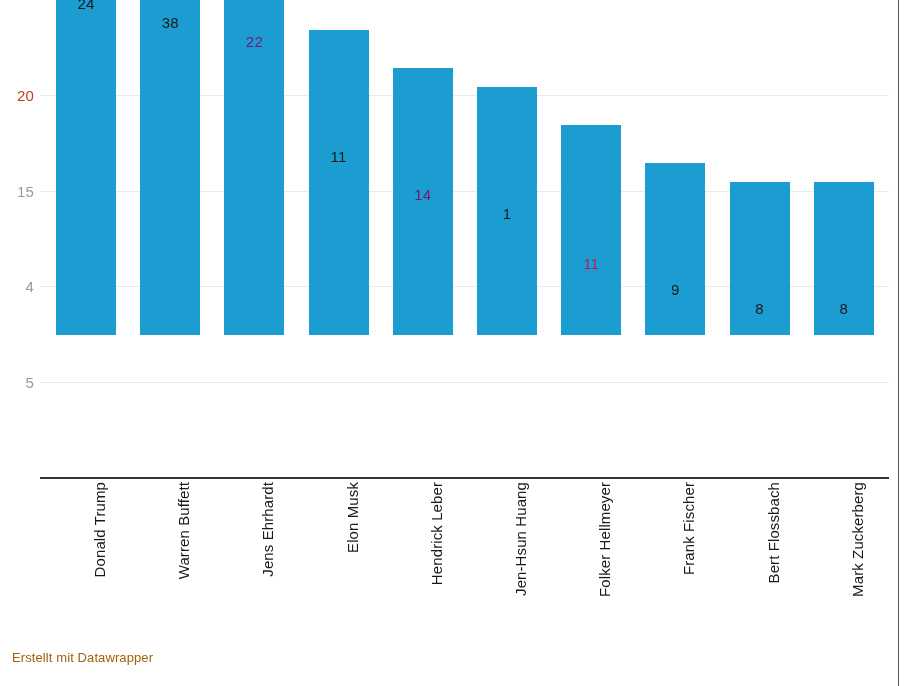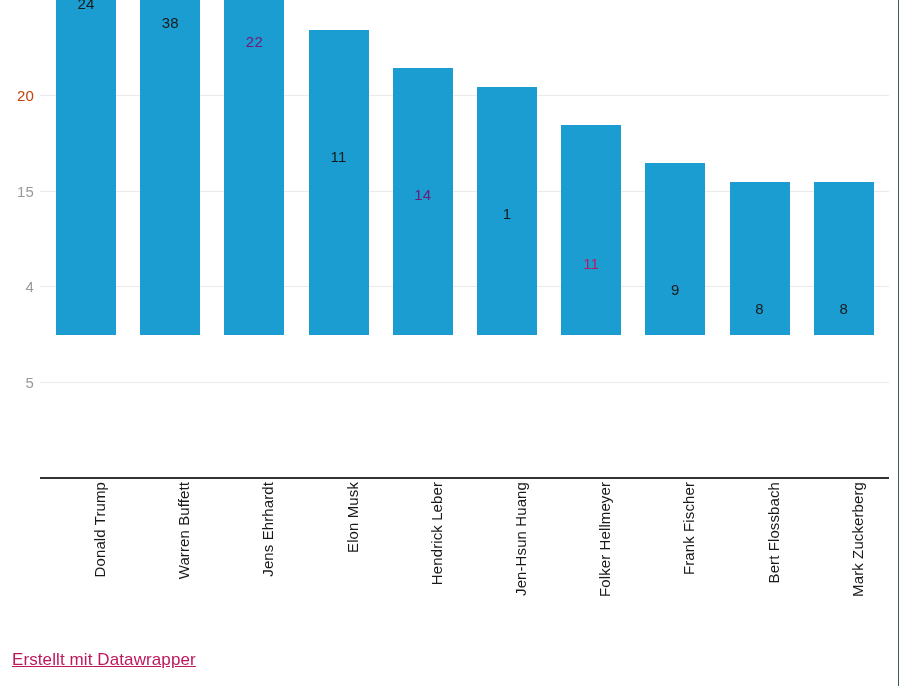--- a/index.html
+++ b/index.html
@@ -115,24 +115,23 @@
   }
   .xlabel-inner {
     display: inline-block;
   }
 
   
   .footer {
     position: absolute;
     left: 12px;
     top: 650px;
-    font-size: 17px;
-    color: #be185d;
+    font-size: 13px;
+    color: #a16207;
     letter-spacing: 0.1px;
-    text-decoration: underline;
   }
 </style>
 </head>
 <body>
 
 <div id="chart-root">
 
   <div class="ylabels" id="ylabels">
       <div class="ylabel" style="top: 374.6px; color: rgb(153, 153, 153);">5</div>
       <div class="ylabel" style="top: 279.2px; color: rgb(153, 153, 153);">4</div>

